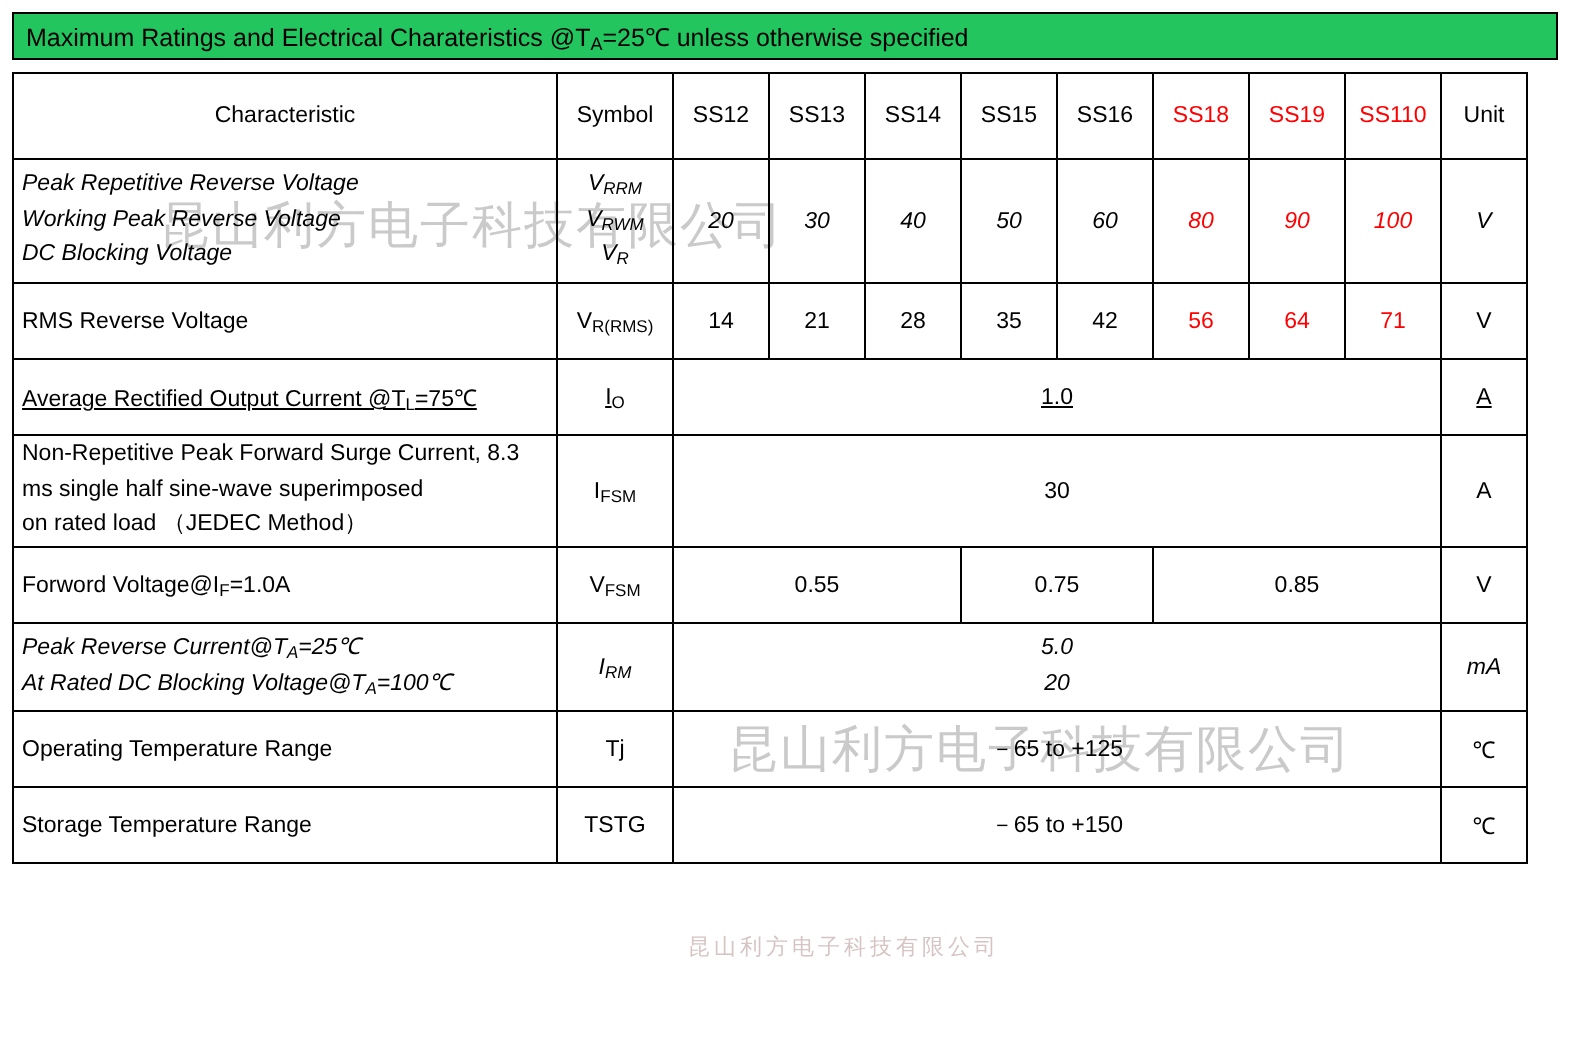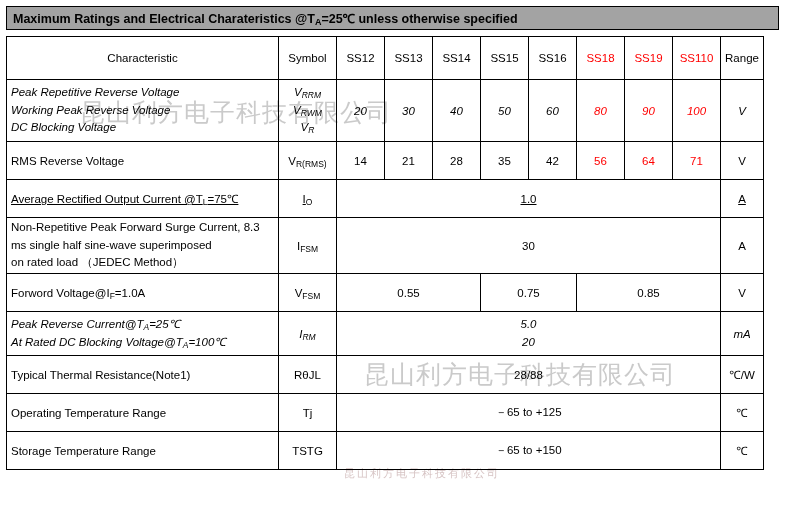--- a/index.html
+++ b/index.html
@@ -21,24 +21,24 @@
     height: 520px;
     box-sizing: border-box;
     padding: 6px 6px 0 6px;
   }
   
   .title-bar {
     border: 1px solid #000;
     height: 24px;
     line-height: 24px;
     font-size: 12.5px;
-    font-weight: bold;
+    font-weight: normal;
     padding-left: 6px;
     box-sizing: border-box;
-    background: #a3a3a3;
+    background: #22c55e;
     margin-bottom: 6px;
     white-space: nowrap;
   }
   .title-bar sub {
     font-size: 9px;
     vertical-align: baseline;
     position: relative;
     top: 2px;
   }
   
@@ -165,21 +165,21 @@
         <td>Characteristic</td>
         <td>Symbol</td>
         <td>SS12</td>
         <td>SS13</td>
         <td>SS14</td>
         <td>SS15</td>
         <td>SS16</td>
         <td class="red">SS18</td>
         <td class="red">SS19</td>
         <td class="red">SS110</td>
-        <td>Range</td>
+        <td>Unit</td>
       </tr>
 
       <tr class="row-h1">
         <td class="left multiline char-cell-pad">
           <div>Peak Repetitive Reverse Voltage</div>
           <div>Working Peak Reverse Voltage</div>
           <div>DC Blocking Voltage</div>
         </td>
         <td class="center multiline sym">
           <div>V<sub>RRM</sub></div>
@@ -255,26 +255,20 @@
           </div>
         </td>
         <td class="center sym">I<sub>RM</sub></td>
         <td class="center two-line-val" colspan="8">
           <div>5.0</div>
           <div>20</div>
         </td>
         <td class="center">mA</td>
       </tr>
 
-      <tr class="row-h7">
-        <td class="left char-cell-pad">Typical Thermal Resistance(Note1)</td>
-        <td class="center sym">RθJL</td>
-        <td class="center" colspan="8">28/88</td>
-        <td class="center">℃/W</td>
-      </tr>
 
       <tr class="row-h8">
         <td class="left char-cell-pad">Operating Temperature Range</td>
         <td class="center sym">Tj</td>
         <td class="center" colspan="8">－65 to +125</td>
         <td class="center">℃</td>
       </tr>
 
       <tr class="row-h9">
         <td class="left char-cell-pad">Storage Temperature Range</td>

